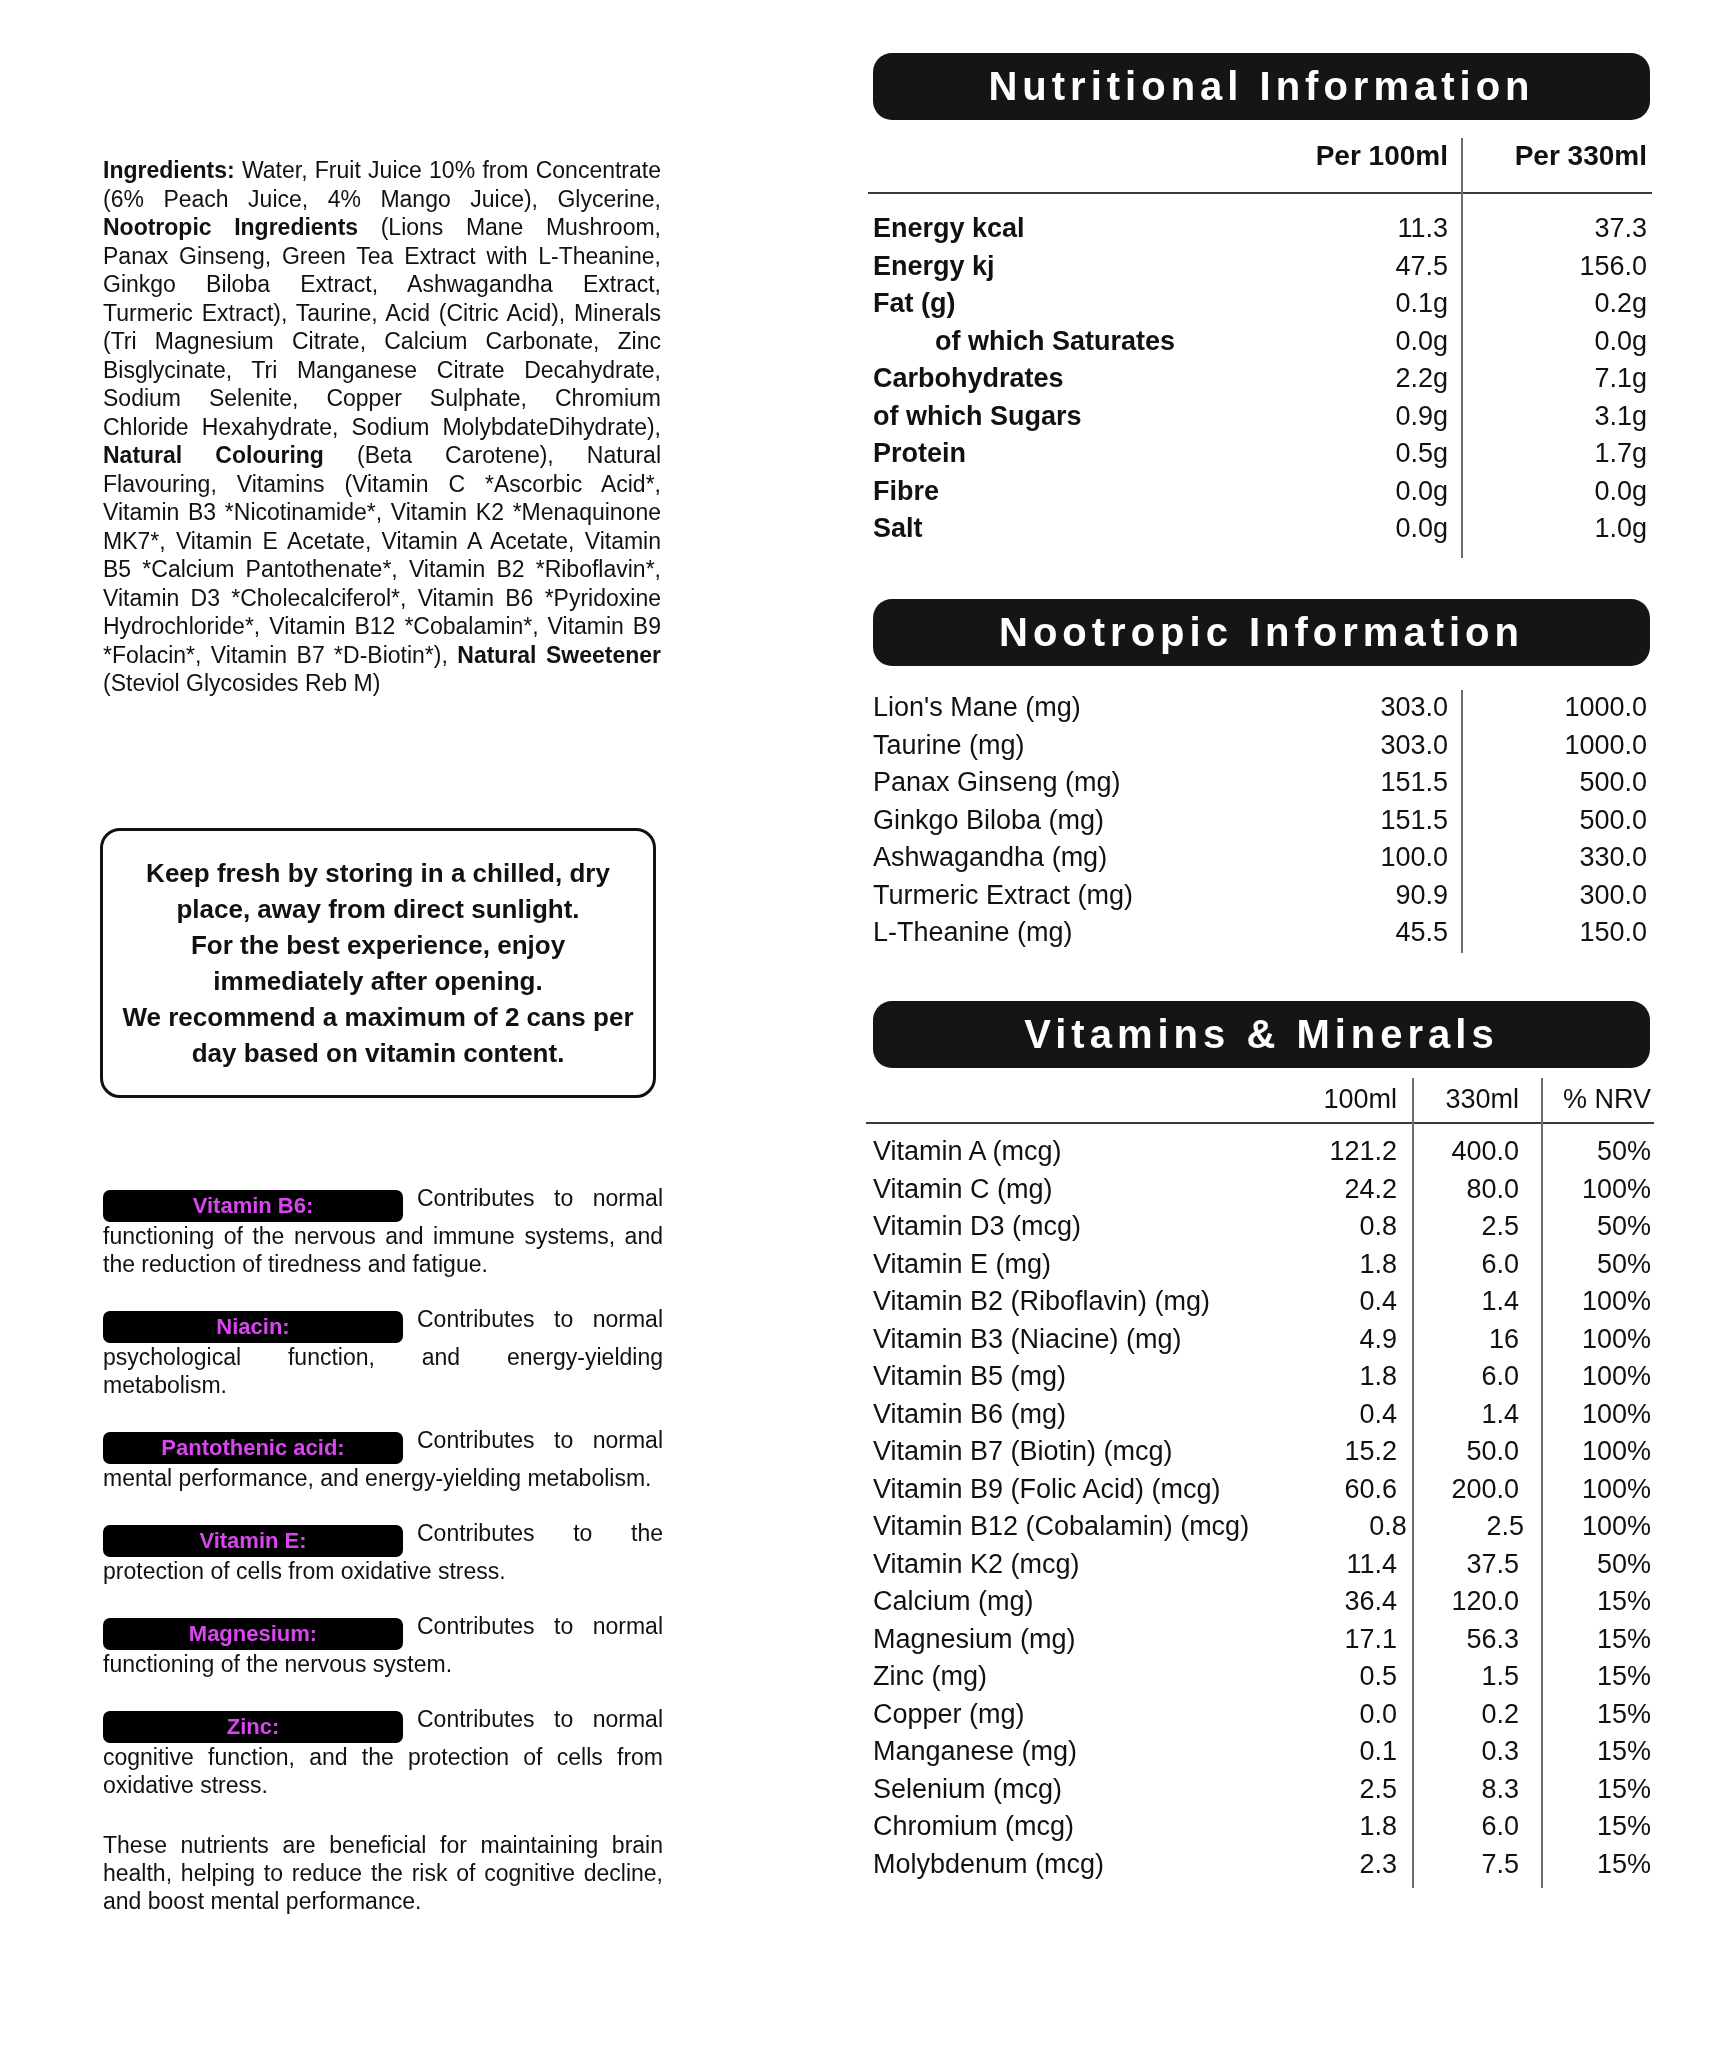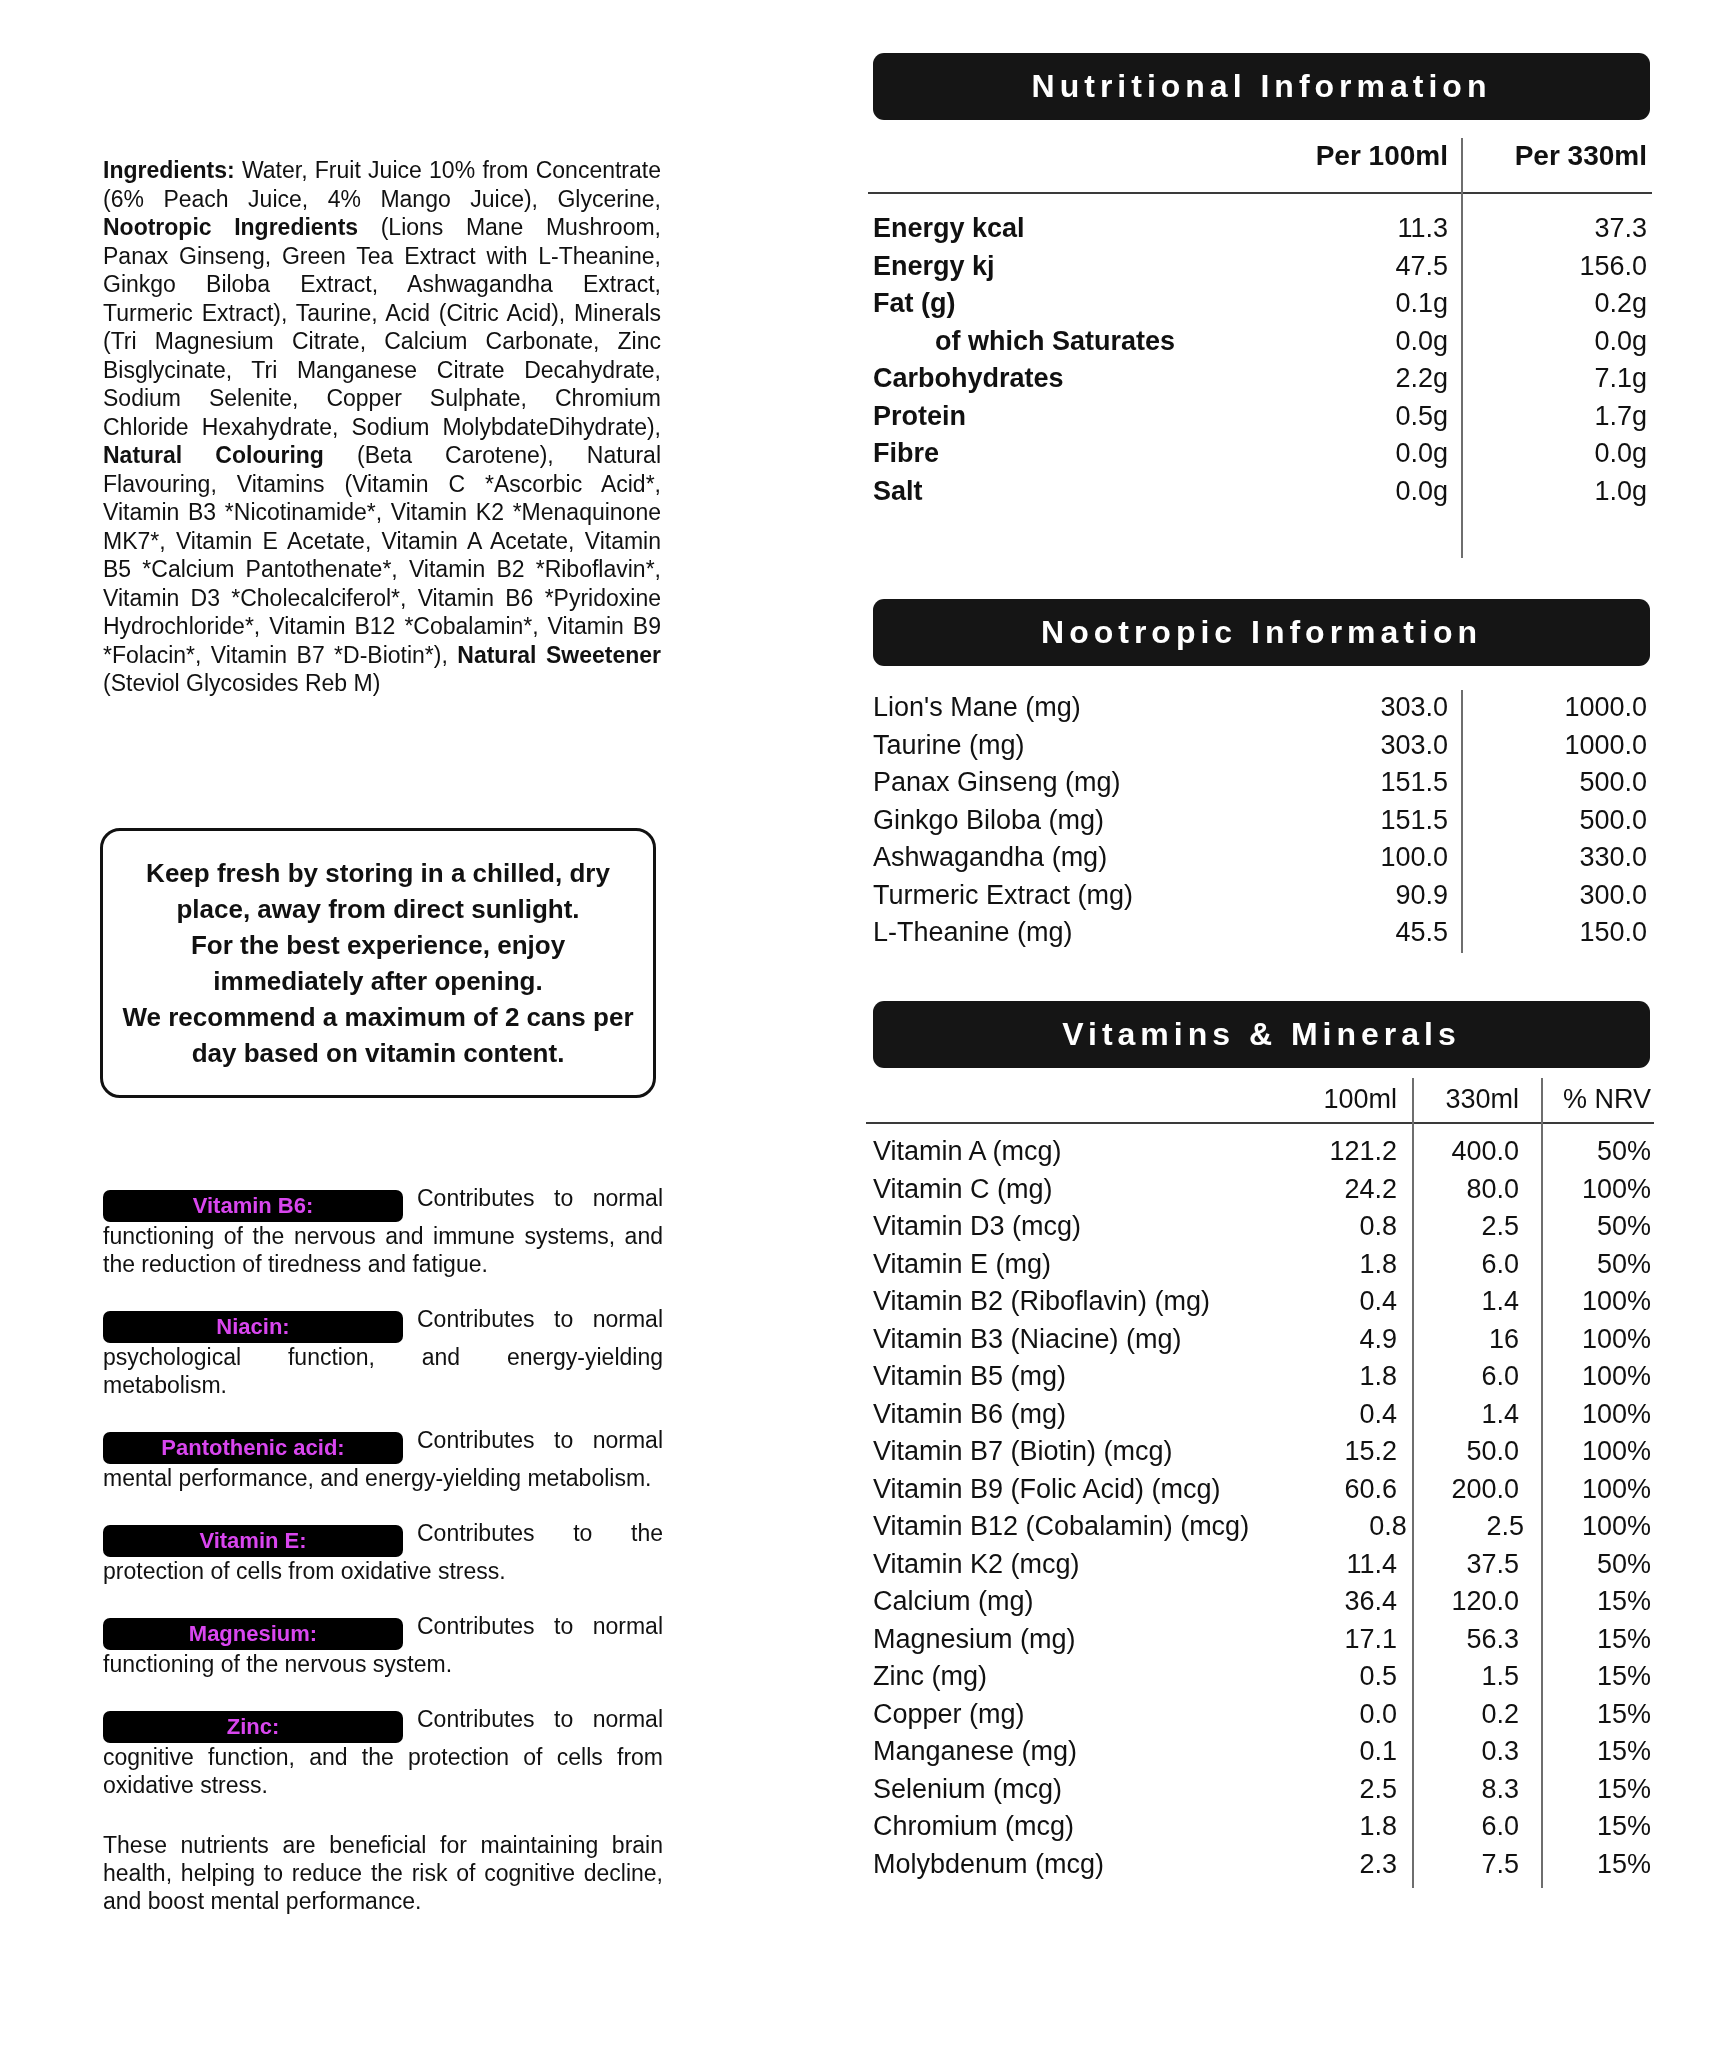--- a/index.html
+++ b/index.html
@@ -55,23 +55,23 @@
     vertical-align: -7px;
     margin-right: 14px;
   }
   .benefits-footer { margin-top: 32px; }
 
   
   .title-bar {
     position: absolute;
     left: 873px; width: 777px; height: 67px;
     background: #151515; color: #ffffff;
-    border-radius: 11px;
+    border-radius: 19px;
     display: flex; align-items: center; justify-content: center;
-    font-weight: bold; font-size: 32px; letter-spacing: 5px;
+    font-weight: bold; font-size: 40px; letter-spacing: 5px;
   }
   .bar-nutrition { top: 53px; }
   .bar-nootropic { top: 599px; }
   .bar-vitamins  { top: 1001px; }
 
   .hrule {
     position: absolute;
     height: 2px; background: #3a3a3a;
   }
   .rule-nutrition { left: 868px; top: 192px; width: 784px; }
@@ -169,20 +169,25 @@
         <span class="tlabel indent">of which Saturates</span>
         <span class="num n-c1">0.0g</span>
         <span class="num n-c2">0.0g</span>
       </div>
     <div class="trow">
         <span class="tlabel">Carbohydrates</span>
         <span class="num n-c1">2.2g</span>
         <span class="num n-c2">7.1g</span>
       </div>
     <div class="trow">
+        <span class="tlabel">of which Sugars</span>
+        <span class="num n-c1">0.9g</span>
+        <span class="num n-c2">3.1g</span>
+      </div>
+    <div class="trow">
         <span class="tlabel">Protein</span>
         <span class="num n-c1">0.5g</span>
         <span class="num n-c2">1.7g</span>
       </div>
     <div class="trow">
         <span class="tlabel">Fibre</span>
         <span class="num n-c1">0.0g</span>
         <span class="num n-c2">0.0g</span>
       </div>
     <div class="trow">

